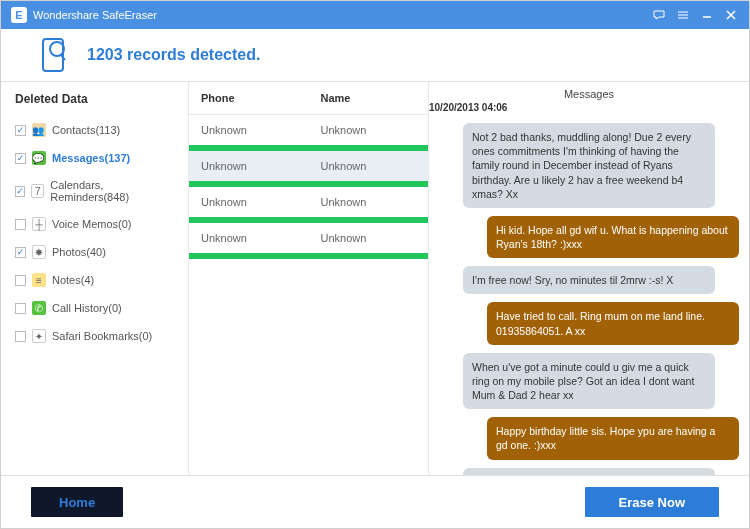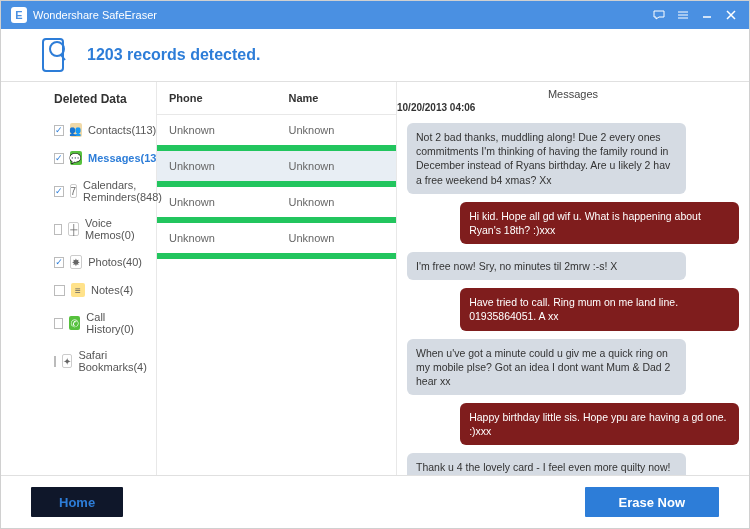--- a/index.html
+++ b/index.html
@@ -6,42 +6,42 @@
     body { background: #f5f5f5; display: flex; justify-content: center; }
     .window { width: 750px; height: 529px; background: #fff; border: 1px solid #d0d0d0; display: flex; flex-direction: column; }
     .titlebar { height: 28px; background: #4a90e2; display: flex; align-items: center; padding: 0 10px; color: #fff; font-size: 11px; }
     .titlebar .logo { width: 16px; height: 16px; border-radius: 3px; background: #fff; color: #4a90e2; display: flex; align-items: center; justify-content: center; font-weight: bold; font-size: 11px; margin-right: 6px; }
     .titlebar .spacer { flex: 1; }
     .titlebar .wbtn { width: 16px; height: 16px; margin-left: 8px; cursor: pointer; display: flex; align-items: center; justify-content: center; }
     .banner { height: 52px; display: flex; align-items: center; padding-left: 38px; }
     .banner .scan-icon { width: 28px; height: 36px; margin-right: 20px; }
     .banner .headline { color: #2d7dd8; font-size: 16px; font-weight: bold; }
     .content { flex: 1; display: flex; border-top: 1px solid #e0e0e0; border-bottom: 1px solid #e0e0e0; min-height: 0; }
-    .sidebar { width: 156px; border-right: 1px solid #e8e8e8; padding-left: 39px; }
+    .sidebar { width: 188px; border-right: 1px solid #e8e8e8; }
     .sidebar-header { font-weight: bold; font-size: 12px; color: #333; padding: 10px 14px 8px; }
     .sidebar-items { padding: 2px 0; }
     .sidebar-item { display: flex; align-items: center; padding: 7px 14px; font-size: 11px; color: #555; cursor: pointer; gap: 6px; }
     .sidebar-item.active .sb-label { color: #2d7dd8; font-weight: bold; }
     .chk { width: 11px; height: 11px; border: 1px solid #bbb; display: inline-flex; align-items: center; justify-content: center; font-size: 9px; color: #2d7dd8; background: #fff; }
     .sb-icon { width: 14px; height: 14px; display: inline-flex; align-items: center; justify-content: center; border-radius: 2px; font-size: 10px; }
     .mid { width: 240px; border-right: 1px solid #e8e8e8; display: flex; flex-direction: column; }
     .mid-headers { display: flex; border-bottom: 1px solid #e8e8e8; font-size: 11px; font-weight: bold; color: #333; }
     .mid-headers div { padding: 10px 12px; }
     .mid-headers div:first-child { width: 50%; }
     .mid-headers div:last-child { width: 50%; }
     .mid-row { display: flex; border-bottom: 6px solid #22c55e; font-size: 11px; color: #666; cursor: pointer; }
     .mid-row div { padding: 9px 12px; width: 50%; }
     .mid-row.sel { background: #e8eef4; }
     .preview { flex: 1; display: flex; flex-direction: column; overflow: hidden; }
     .preview-title { text-align: center; font-size: 11px; color: #444; padding: 6px 0 2px; }
     .preview-date { text-align: left; font-size: 10px; font-weight: bold; color: #333; padding-bottom: 6px; }
     .msgs { flex: 1; overflow-y: auto; padding: 4px 10px; }
-    .bubble { max-width: 84%; font-size: 10.5px; line-height: 1.35; padding: 7px 9px; border-radius: 6px; margin-bottom: 8px; word-wrap: break-word; }
+    .bubble { max-width: 84%; font-size: 10.5px; line-height: 1.35; padding: 7px 9px; border-radius: 6px; margin-bottom: 8px; word-wrap: break-word; margin-left: 24px; }
     .bubble.in { background: #d5dbe3; color: #333; margin-right: auto; }
-    .bubble.out { background: #7f1d1d; color: #fff; margin-left: auto; }
+    .bubble.out { background: #a16207; color: #fff; margin-left: auto; }
     .footer { height: 52px; display: flex; align-items: center; padding: 0 30px; }
     .footer .spacer { flex: 1; }
     .btn { height: 30px; border: none; cursor: pointer; font-size: 13px; font-weight: bold; padding: 0 28px; border-radius: 1px; }
     .btn-home { background: #0f172a; color: #2d7dd8; }
     .btn-erase { background: #2d7dd8; color: #fff; padding: 0 34px; }
   </style>
 </head>
 <body>
 
 <div class="window">
@@ -119,21 +119,21 @@
             <span class="sb-label">Notes(4)</span>
           </div>
           <div class="sidebar-item">
             <span class="chk"></span>
             <span class="sb-icon" style="background: rgb(86, 193, 61); border: none; color: rgb(255, 255, 255);">✆</span>
             <span class="sb-label">Call History(0)</span>
           </div>
           <div class="sidebar-item">
             <span class="chk"></span>
             <span class="sb-icon" style="background: rgb(255, 255, 255); border: 1px solid rgb(204, 204, 204); color: rgb(102, 102, 102);">✦</span>
-            <span class="sb-label">Safari Bookmarks(4)</span>
+            <span class="sb-label">Safari Bookmarks(0)</span>
           </div>
         </div>
     </div>
 
     <div class="mid">
       <div class="mid-headers">
         <div>Phone</div>
         <div>Name</div>
       </div>
       <div id="mid-rows">

